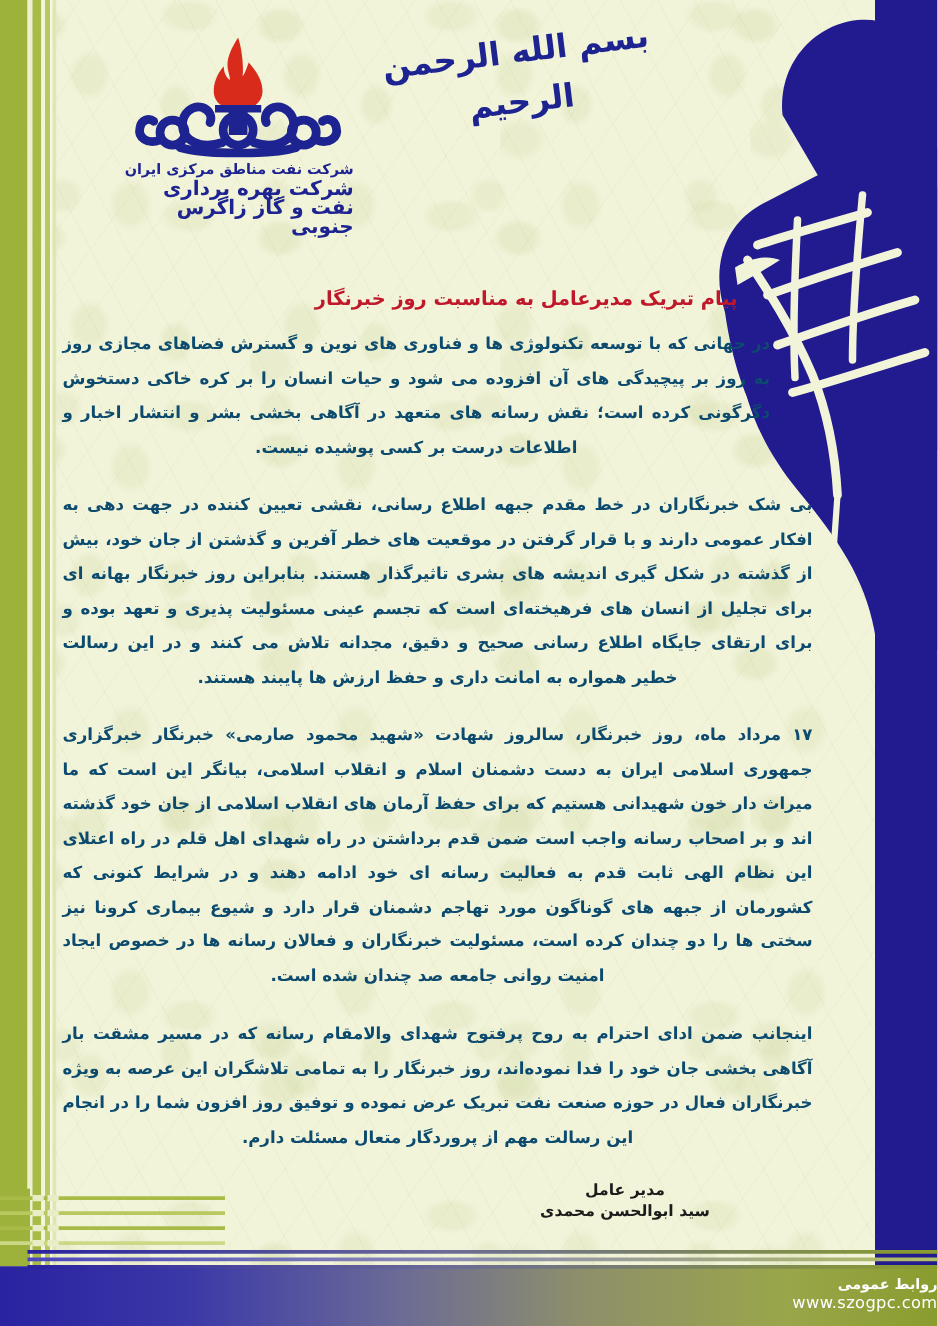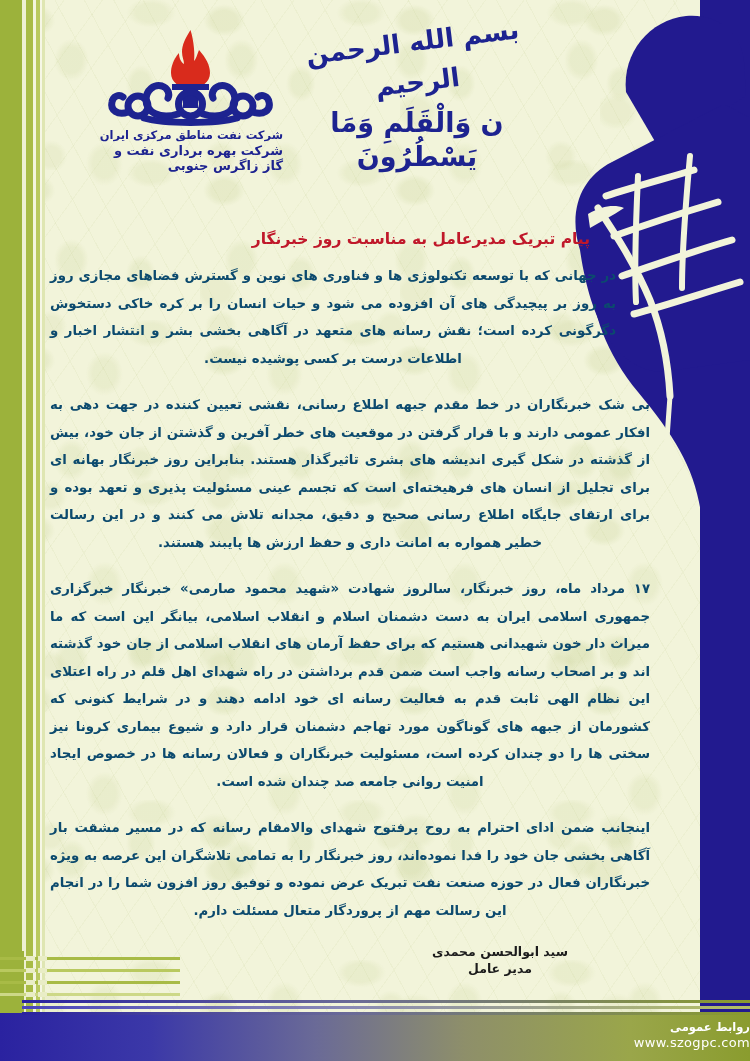--- a/index.html
+++ b/index.html
@@ -69,21 +69,21 @@
   
   .header{position:absolute;left:0;top:0;width:750px;height:215px;}
 
   .logo{position:absolute;left:98px;top:28px;width:185px;text-align:right;}
   .logo-mark{width:185px;height:98px;display:block;margin:0 auto;}
   .logo-line{
     direction:rtl;color:#1d2390;font-weight:bold;
     font-family:"DejaVu Sans","Liberation Sans",sans-serif;
   }
   .logo-l1{font-size:11.5px;line-height:15px;margin-top:2px;letter-spacing:-.2px;}
-  .logo-l2{font-size:13px;line-height:15px;letter-spacing:-.2px;}
+  .logo-l2{font-size:16px;line-height:15px;letter-spacing:-.2px;}
 
   .bism{
     position:absolute;left:300px;top:22px;width:230px;text-align:center;
     direction:rtl;color:#1d2390;
     font-family:"DejaVu Sans","Liberation Sans",sans-serif;
   }
   .bism-line{font-size:26px;line-height:40px;font-weight:bold;transform:rotate(-7deg);}
   .aye{
     position:absolute;left:282px;top:106px;width:270px;text-align:center;
     direction:rtl;color:#1d2390;font-size:27px;line-height:34px;font-weight:bold;
@@ -212,34 +212,33 @@
         <path d="M46 90 C66 96 119 96 139 90" fill="none" stroke="#1d2390" stroke-width="7" stroke-linecap="round"></path>
       </svg>
       <div class="logo-line logo-l1">شرکت نفت مناطق مرکزی ایران</div>
       <div class="logo-line logo-l2">شرکت بهره برداری نفت و گاز زاگرس جنوبی</div>
     </div>
 
     <div class="bism">
       <div class="bism-line">بسم الله الرحمن الرحیم</div>
     </div>
 
-    <div class="aye">ن وَالْقَلَمِ وَمَا يَسْطُرُونَ</div>
   </div>
 
   <div class="content">
     <div class="title">پیام تبریک مدیرعامل به مناسبت روز خبرنگار</div>
 
     <p class="body p1">در جهانی که با توسعه تکنولوژی ها و فناوری های نوین و گسترش فضاهای مجازی روز به روز بر پیچیدگی های آن افزوده می شود و حیات انسان را بر کره خاکی دستخوش دگرگونی کرده است؛ نقش رسانه های متعهد در آگاهی بخشی بشر و انتشار اخبار و اطلاعات درست بر کسی پوشیده نیست.</p>
     <p class="body">بی شک خبرنگاران در خط مقدم جبهه اطلاع رسانی، نقشی تعیین کننده در جهت دهی به افکار عمومی دارند و با قرار گرفتن در موقعیت های خطر آفرین و گذشتن از جان خود، بیش از گذشته در شکل گیری اندیشه های بشری تاثیرگذار هستند. بنابراین روز خبرنگار بهانه ای برای تجلیل از انسان های فرهیخته‌ای است که تجسم عینی مسئولیت پذیری و تعهد بوده و برای ارتقای جایگاه اطلاع رسانی صحیح و دقیق، مجدانه تلاش می کنند و در این رسالت خطیر همواره به امانت داری و حفظ ارزش ها پایبند هستند.</p>
     <p class="body">۱۷ مرداد ماه، روز خبرنگار، سالروز شهادت «شهید محمود صارمی» خبرنگار خبرگزاری جمهوری اسلامی ایران به دست دشمنان اسلام و انقلاب اسلامی، بیانگر این است که ما میراث دار خون شهیدانی هستیم که برای حفظ آرمان های انقلاب اسلامی از جان خود گذشته اند و بر اصحاب رسانه واجب است ضمن قدم برداشتن در راه شهدای اهل قلم در راه اعتلای این نظام الهی ثابت قدم به فعالیت رسانه ای خود ادامه دهند و در شرایط کنونی که کشورمان از جبهه های گوناگون مورد تهاجم دشمنان قرار دارد و شیوع بیماری کرونا نیز سختی ها را دو چندان کرده است، مسئولیت خبرنگاران و فعالان رسانه ها در خصوص ایجاد امنیت روانی جامعه صد چندان شده است.</p>
     <p class="body">اینجانب ضمن ادای احترام به روح پرفتوح شهدای والامقام رسانه که در مسیر مشقت بار آگاهی بخشی جان خود را فدا نموده‌اند، روز خبرنگار را به تمامی تلاشگران این عرصه به ویژه خبرنگاران فعال در حوزه صنعت نفت تبریک عرض نموده و توفیق روز افزون شما را در انجام این رسالت مهم از پروردگار متعال مسئلت دارم.</p>
 
     <div class="sign">
+      <div>مدیر عامل</div>
       <div>سید ابوالحسن محمدی</div>
-      <div>مدیر عامل</div>
     </div>
   </div>
 
   <div class="footer">
     <div class="footer-rules">
       <div class="fr fr1"></div>
         <div class="fr fr2"></div>
         <div class="fr fr3"></div>
     </div>
     <div class="footer-txt">

